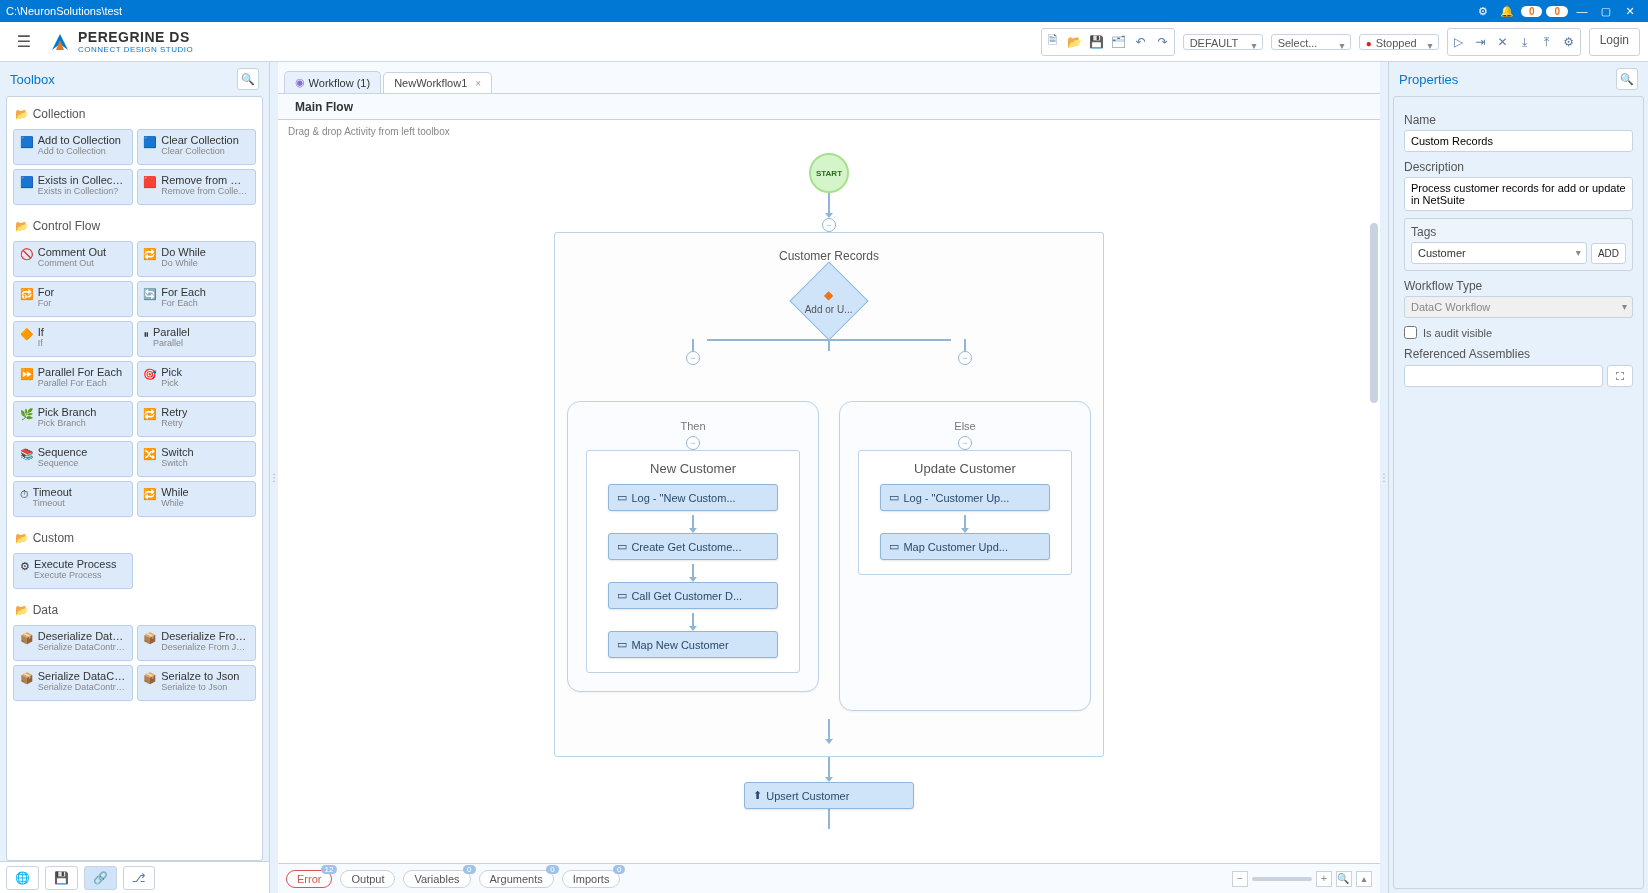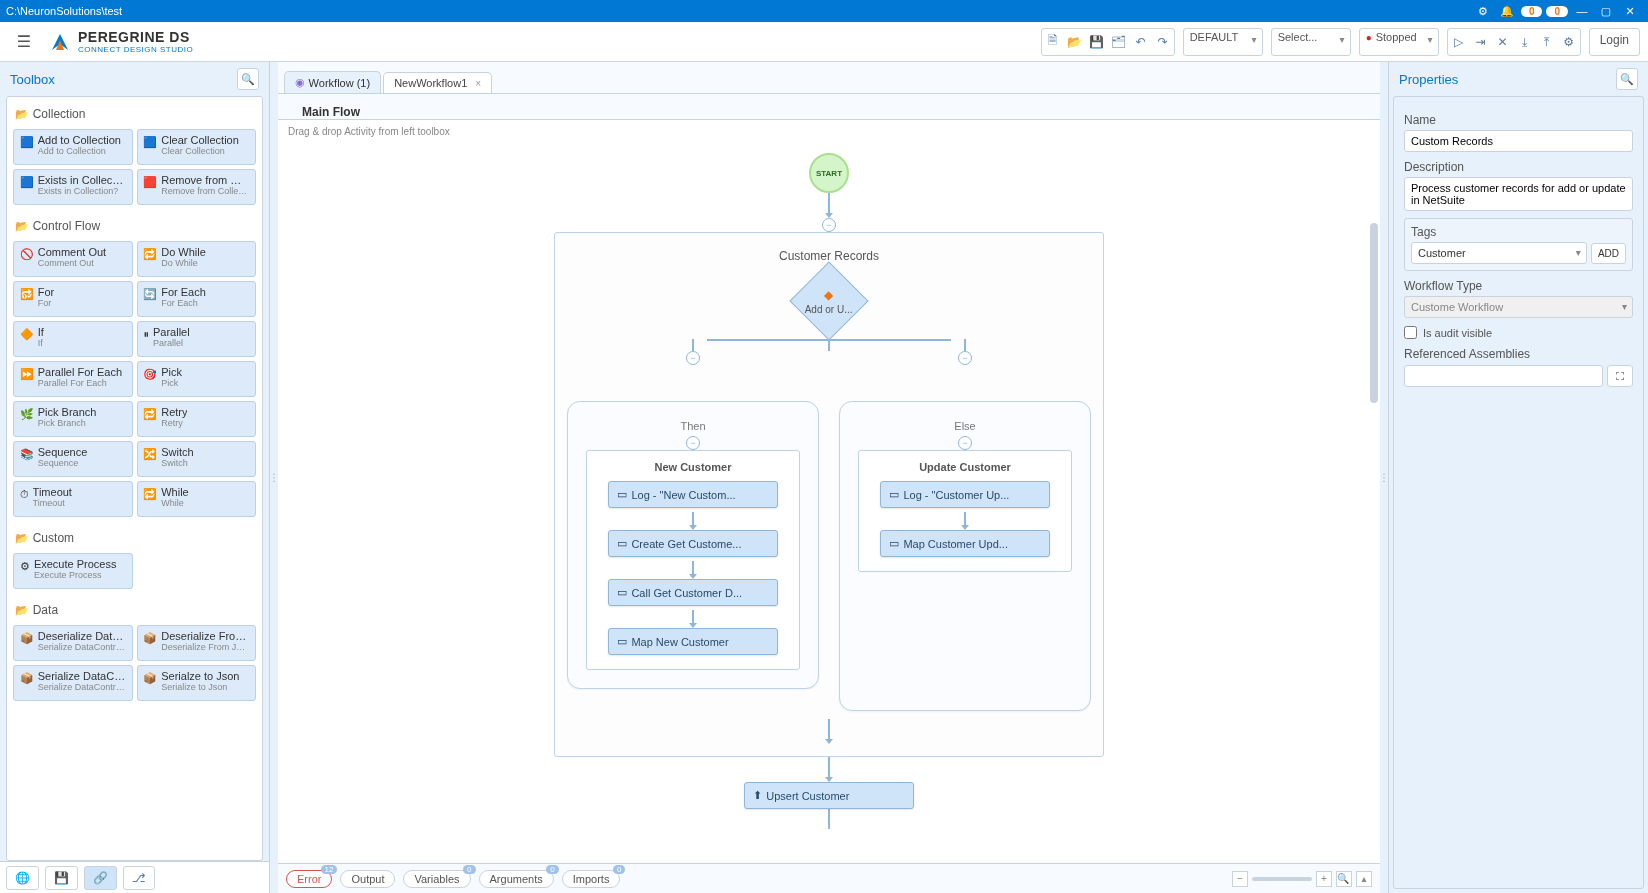--- a/index.html
+++ b/index.html
@@ -13,21 +13,21 @@
 
 
 .toolbar { background: #fff; height: 40px; display: flex; align-items: center; padding: 0 8px; border-bottom: 1px solid #d0d7de; gap: 8px; }
 .hamburger { width: 32px; height: 32px; display: flex; align-items: center; justify-content: center; cursor: pointer; font-size: 16px; color: #555; }
 .logo { display: flex; align-items: center; gap: 6px; }
 .logo-name { font-weight: bold; font-size: 14px; color: #333; letter-spacing: 0.5px; }
 .logo-sub { font-size: 8px; color: #0078d4; letter-spacing: 0.5px; }
 .toolbar .spacer { flex: 1; }
 .tbar-group { display: flex; align-items: center; border: 1px solid #c8d3e0; border-radius: 3px; background: #fff; height: 28px; }
 .tbar-btn { width: 22px; height: 26px; display: flex; align-items: center; justify-content: center; cursor: pointer; color: #5a7aa0; font-size: 12px; }
-.tbar-select { border: 1px solid #c8d3e0; border-radius: 3px; height: 28px; padding: 2px 20px 2px 6px; font-size: 11px; color: #555; background: #fff; min-width: 80px; position: relative; cursor: pointer; }
+.tbar-select { border: 1px solid #c8d3e0; border-radius: 3px; height: 16px; padding: 2px 20px 2px 6px; font-size: 11px; color: #555; background: #fff; min-width: 80px; position: relative; cursor: pointer; }
 .tbar-select::after { content: "▾"; position: absolute; right: 5px; top: 5px; font-size: 10px; color: #888; }
 .stopped-dot { color: #e02020; font-size: 10px; margin-right: 4px; }
 .login-btn { border: 1px solid #c8d3e0; border-radius: 3px; height: 28px; padding: 4px 10px; font-size: 12px; color: #555; background: #fff; cursor: pointer; }
 
 
 .main { display: flex; height: calc(100vh - 62px); }
 
 
 .panel-left { width: 270px; background: #e6f1fb; border-right: 1px solid #c8d3e0; display: flex; flex-direction: column; }
 .panel-header { padding: 6px 10px; font-size: 13px; color: #0078d4; font-weight: 500; display: flex; align-items: center; gap: 32px; }
@@ -50,21 +50,21 @@
 
 .gripper { width: 8px; background: #e6f1fb; display: flex; align-items: center; justify-content: center; cursor: col-resize; color: #aaa; font-size: 10px; }
 
 
 .center { flex: 1; display: flex; flex-direction: column; background: #fff; }
 .tabs { height: 32px; display: flex; align-items: flex-end; padding: 0 6px; border-bottom: 1px solid #c8d3e0; background: #f7fbff; gap: 2px; }
 .tab { border: 1px solid #c8d3e0; border-bottom: none; border-radius: 5px 5px 0 0; padding: 4px 10px; font-size: 11px; background: #e6f1fb; cursor: pointer; display: flex; align-items: center; gap: 4px; }
 .tab.active { background: #fff; color: #444; }
 .tab .close { font-size: 10px; color: #999; margin-left: 4px; cursor: pointer; }
 
-.subheader { height: 26px; border-bottom: 1px solid #c8d3e0; display: flex; align-items: flex-end; padding: 0 24px; font-size: 12px; font-weight: 600; color: #333; background: #f7fbff; }
+.subheader { height: 26px; border-bottom: 1px solid #c8d3e0; display: flex; align-items: center; padding: 0 17px; font-size: 12px; font-weight: 600; color: #333; background: #f7fbff; }
 .subhint { font-size: 10px; color: #888; padding: 6px 10px; }
 
 .canvas-wrap { flex: 1; overflow: auto; position: relative; background: #fff; }
 .canvas { position: relative; min-height: 680px; padding: 10px 40px 40px 40px; }
 
 
 .start-node { width: 40px; height: 40px; border-radius: 50%; background: #d4f4c9; border: 2px solid #a8e08f; display: flex; align-items: center; justify-content: center; font-size: 8px; color: #2a6b1e; margin: 0 auto; font-weight: bold; }
 .connector { width: 2px; background: #8fb5d8; margin: 0 auto; }
 .connector.v20 { height: 20px; }
 .arrow-down::after { content: ""; display: block; width: 0; height: 0; border-left: 4px solid transparent; border-right: 4px solid transparent; border-top: 5px solid #8fb5d8; margin: 0 auto; }
@@ -79,21 +79,21 @@
 
 .branch-row { display: flex; gap: 20px; justify-content: center; position: relative; }
 .branch-row::before { content: ""; position: absolute; top: -12px; left: 140px; right: 140px; height: 2px; background: #8fb5d8; }
 .branch-col { flex: 1; display: flex; flex-direction: column; align-items: center; }
 .branch-top-line { width: 2px; height: 12px; background: #8fb5d8; margin-top: -12px; }
 
 .branch-box { border: 1px solid #bcd3e8; border-radius: 13px; width: 100%; padding: 18px; background: #fafcff; box-shadow: 0 1px 2px rgba(0,0,0,0.05); margin-top: 36px; }
 .branch-label { font-size: 11px; color: #777; text-align: center; margin-bottom: 4px; }
 
 .inner-box { border: 1px solid #bcd3e8; border-radius: 3px; padding: 10px 8px; background: #fff; }
-.inner-title { font-size: 11px; color: #555; text-align: center; margin-bottom: 8px; font-weight: bold; }
+.inner-title { font-size: 13px; color: #555; text-align: center; margin-bottom: 8px; }
 
 .activity { background: #cfe4f9; border: 1px solid #8fb5d8; border-radius: 3px; padding: 6px 8px; font-size: 11px; color: #2a4a6a; margin: 4px auto; width: 170px; box-shadow: 0 1px 2px rgba(0,0,0,0.1); display: flex; align-items: center; gap: 4px; cursor: pointer; white-space: nowrap; overflow: hidden; text-overflow: ellipsis; }
 .activity-wide { width: 170px; margin: 0 auto; }
 .act-conn { width: 2px; height: 14px; background: #8fb5d8; margin: 0 auto; position: relative; }
 .act-conn::after { content: ""; position: absolute; bottom: -4px; left: -3px; width: 0; height: 0; border-left: 4px solid transparent; border-right: 4px solid transparent; border-top: 5px solid #8fb5d8; }
 
 .upsert-row { display:flex; justify-content:center; }
 
 
 .bottom-tabs { height: 30px; border-top: 1px solid #c8d3e0; display: flex; align-items: center; padding: 0 8px; gap: 8px; background: #f7fbff; }
@@ -556,21 +556,21 @@
 
       <div class="prop-tags-box">
         <div class="prop-label" style="margin-top:0">Tags</div>
         <div class="tags-row">
           <div class="prop-select"><span>Customer</span></div>
           <div class="add-btn">ADD</div>
         </div>
       </div>
 
       <div class="prop-label">Workflow Type</div>
-      <div class="prop-select" style="background:#f0f0f0;color:#888;"><span>Custome Workflow</span></div>
+      <div class="prop-select" style="background:#f0f0f0;color:#888;"><span>DataC Workflow</span></div>
 
       <div class="checkbox-row">
         <input type="checkbox" style="">
         <span>Is audit visible</span>
       </div>
 
       <div class="prop-label">Referenced Assemblies</div>
       <div class="ref-row">
         <input class="prop-input" style="">
         <div class="expand-btn">⛶</div>

